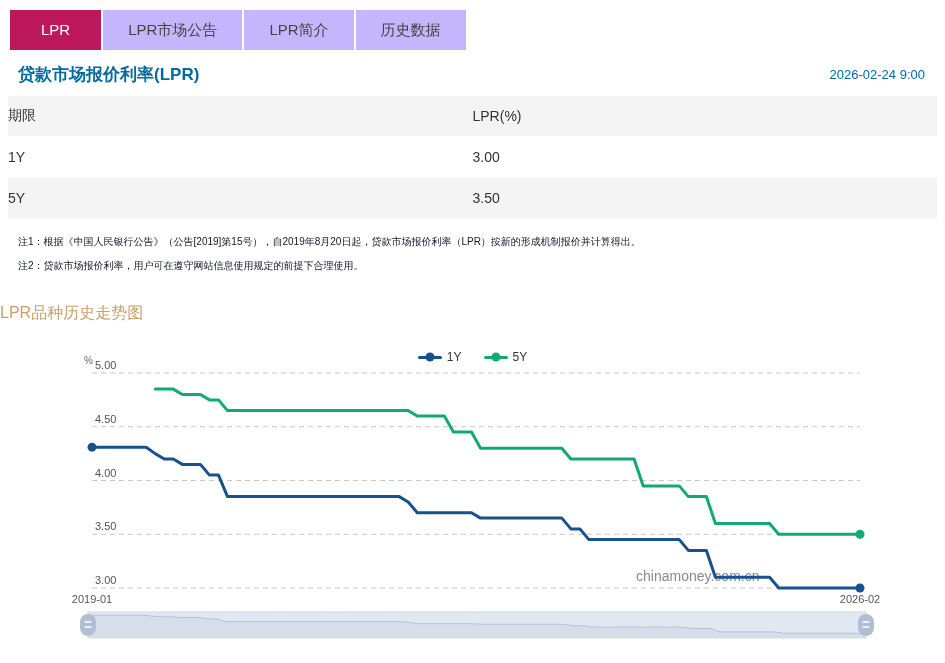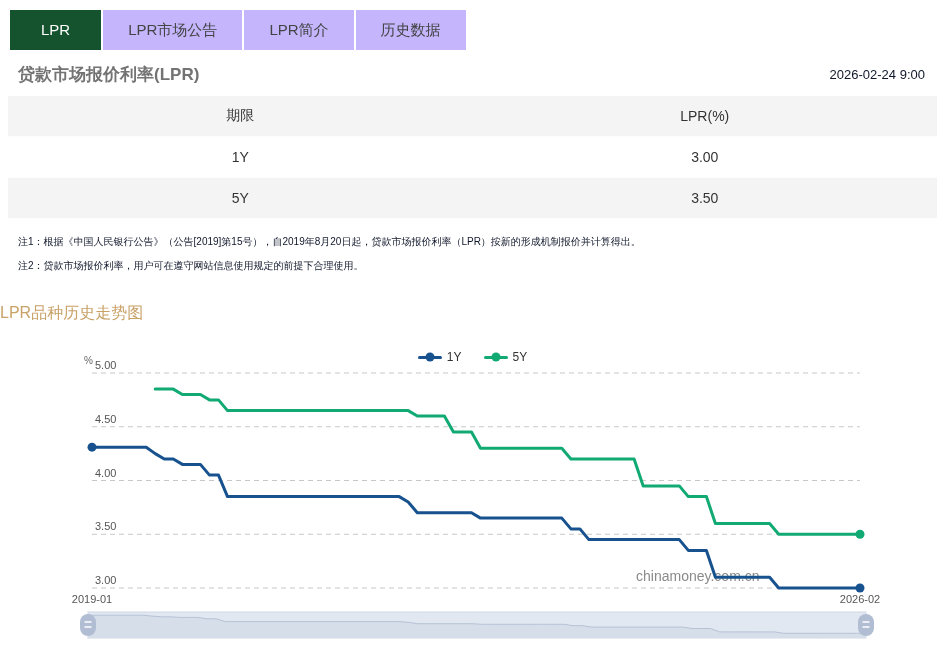--- a/index.html
+++ b/index.html
@@ -8,30 +8,30 @@
     font-family:"Liberation Sans","DejaVu Sans",sans-serif;
     overflow:hidden;color:#333;
   }
   
   .tabbar{position:absolute;top:10px;left:10px;display:flex;gap:2px;}
   .tab{
     height:40px;line-height:40px;padding:0 25px;background:#c4b5fd;
     font-size:15px;color:#444;cursor:pointer;white-space:nowrap;
   }
   .tab.first{padding:0 31px;}
-  .tab.active{background:#14532d;color:#ffffff;}
+  .tab.active{background:#be185d;color:#ffffff;}
   
   .header{position:absolute;top:62px;left:18px;right:20px;height:24px;
     display:flex;justify-content:space-between;align-items:center;}
-  .page-title{font-size:17px;font-weight:bold;color:#737373;}
-  .datetime{font-size:13px;color:#0f172a;}
+  .page-title{font-size:17px;font-weight:bold;color:#0369a1;}
+  .datetime{font-size:13px;color:#0369a1;}
   
   .lpr-table{position:absolute;top:96px;left:8px;right:8px;}
   .trow{display:flex;height:40px;align-items:center;border-bottom:1px solid #fdfdfd;}
-  .trow .cell{width:50%;text-align:center;font-size:14px;color:#333;}
+  .trow .cell{width:50%;font-size:14px;color:#333;}
   .trow.head{background:#f4f4f4;}
   .trow.odd{background:#ffffff;}
   .trow.even{background:#f4f4f4;}
   
   .notes{position:absolute;top:230px;left:18px;right:12px;}
   .note-line{font-size:10px;color:#0f172a;line-height:24px;}
   
   .chart-title{position:absolute;top:303px;left:0;width:945px;
     font-size:16px;color:#c9a268;}
   .legend{position:absolute;top:350px;left:0;width:945px;display:flex;

